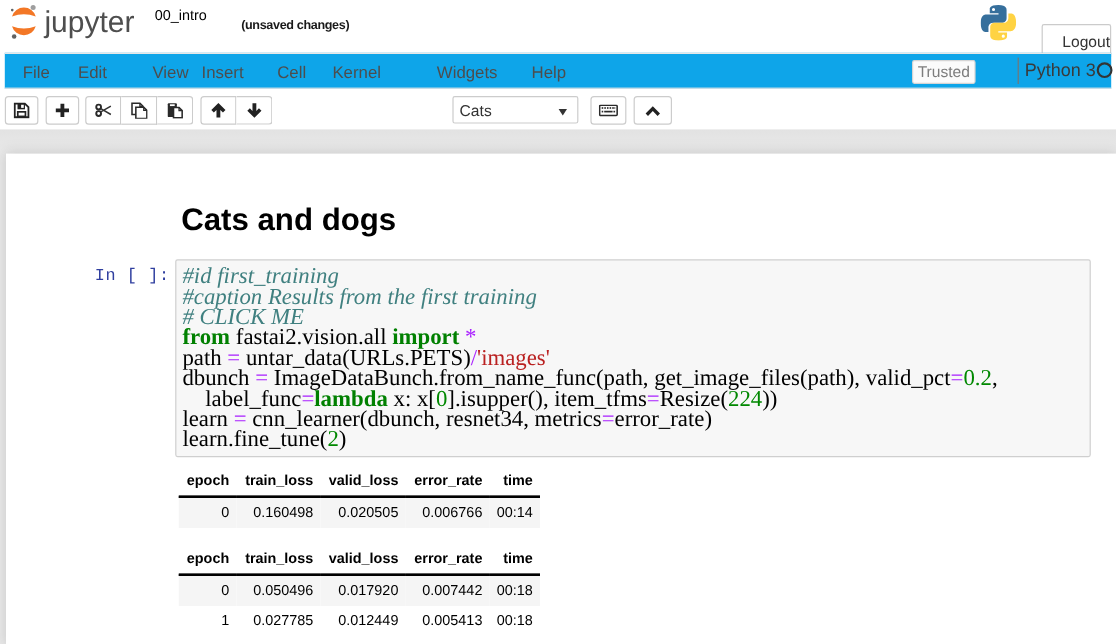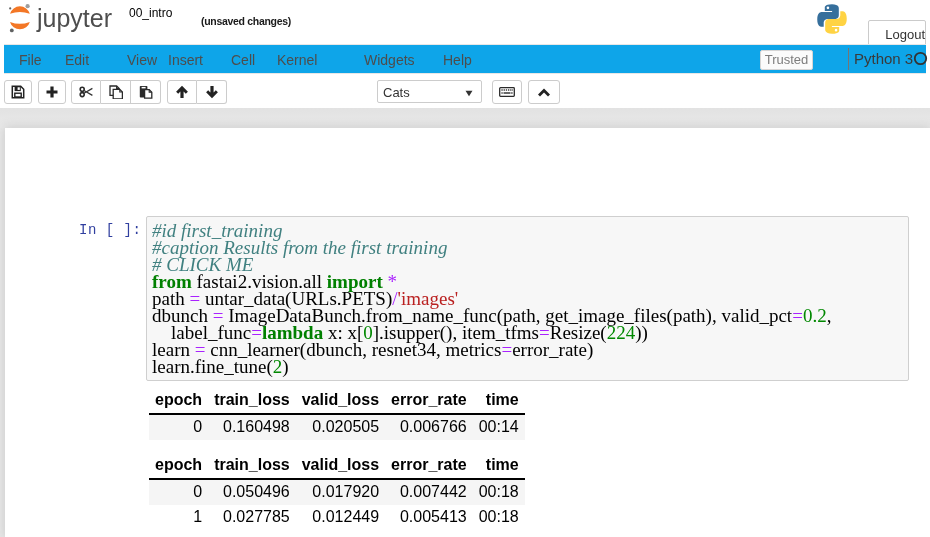--- a/index.html
+++ b/index.html
@@ -42,21 +42,21 @@
 #prompt1 { left:79px; top:222px; font-family:"Liberation Mono",monospace; font-size:14px; line-height:17px; color:#303F9F; letter-spacing:0.5px; }
 #codebox { left:146px; top:216px; width:763px; height:165px; background:#f7f7f7; border:1px solid #cfcfcf; border-radius:2px; }
 #code { position:absolute; left:5px; top:5px; font-family:Liberation Serif, serif; font-size:19px; line-height:17px; color:#000; white-space:pre; }
 .cm-c { color:#408080; font-style:italic; }
 .cm-k { color:#008000; font-weight:bold; }
 .cm-o { color:#AA22FF; }
 .cm-s { color:#BA2121; }
 .cm-n { color:#080; }
 
 
-table.res { position:absolute; left:149px; border-collapse:collapse; font-size:16px; color:#000; }
+table.res { position:absolute; left:149px; border-collapse:collapse; font-size:12px; color:#000; }
 table.res th { font-weight:bold; text-align:right; padding:0 6px 3px 6px; height:24px; border-bottom:2px solid #000; }
 table.res td { text-align:right; padding:0 6px; height:25.5px; }
 table.res tbody tr.odd { background:#f5f5f5; }
 table.res .c1 { width:48px; }
 table.res .c2 { width:70px; }
 table.res .c3 { width:71px; }
 table.res .c4 { width:70px; }
 table.res .c5 { width:41px; }
 #tbl1 { top:390px; }
 #tbl2 { top:455px; }
@@ -178,20 +178,21 @@
   <div class="tbtn single" style="left:528px;width:32px">
     <svg class="ticon" width="14" height="14" viewBox="0 0 14 14">
       <path d="M7 3.6 L13 9.6 L11 11.6 L7 7.6 L3 11.6 L1 9.6 Z" fill="#222"></path>
     </svg>
   </div>
 
   <div class="abs" id="nbbg"></div>
   <div class="abs" id="nbshade"></div>
   <div class="abs" id="container"></div>
 
+  <div class="abs" id="h1cats">Cats and dogs</div>
 
   <div class="abs" id="prompt1">In&nbsp;[&nbsp;]:</div>
   <div class="abs" id="codebox">
       <div id="code"><span class="cm-c">#id first_training</span>
 <span class="cm-c">#caption Results from the first training</span>
 <span class="cm-c"># CLICK ME</span>
 <span class="cm-k">from</span> fastai2.vision.all <span class="cm-k">import</span> <span class="cm-o">*</span>
 path <span class="cm-o">=</span> untar_data(URLs.PETS)<span class="cm-o">/</span><span class="cm-s">'images'</span>
 dbunch <span class="cm-o">=</span> ImageDataBunch.from_name_func(path, get_image_files(path), valid_pct<span class="cm-o">=</span><span class="cm-n">0.2</span>,
     label_func<span class="cm-o">=</span><span class="cm-k">lambda</span> x: x[<span class="cm-n">0</span>].isupper(), item_tfms<span class="cm-o">=</span>Resize(<span class="cm-n">224</span>))

